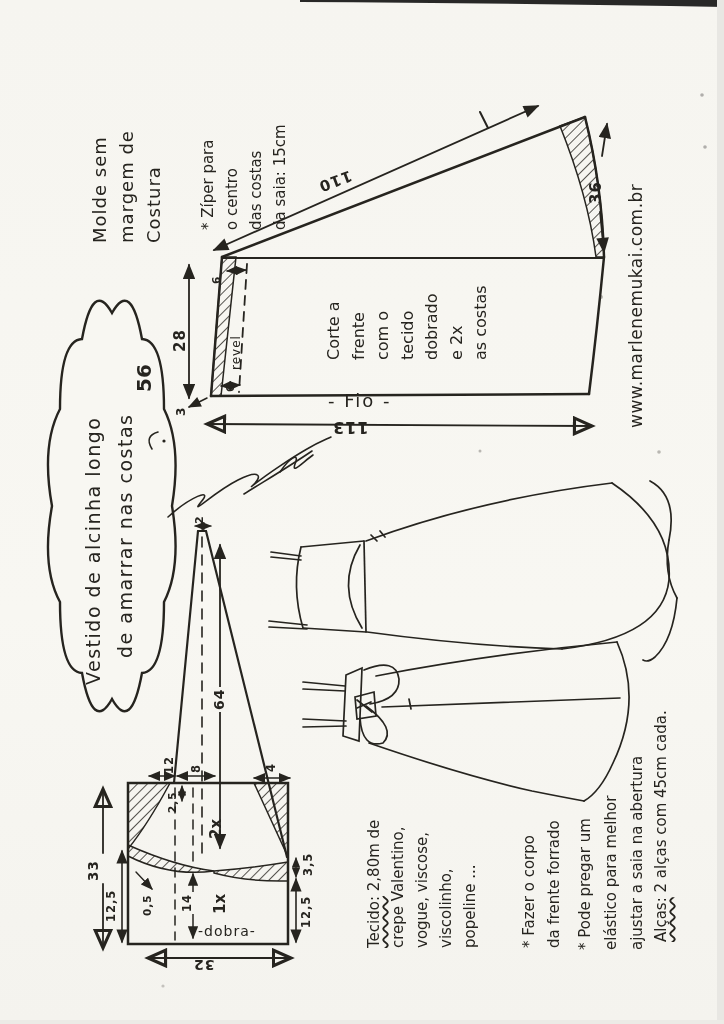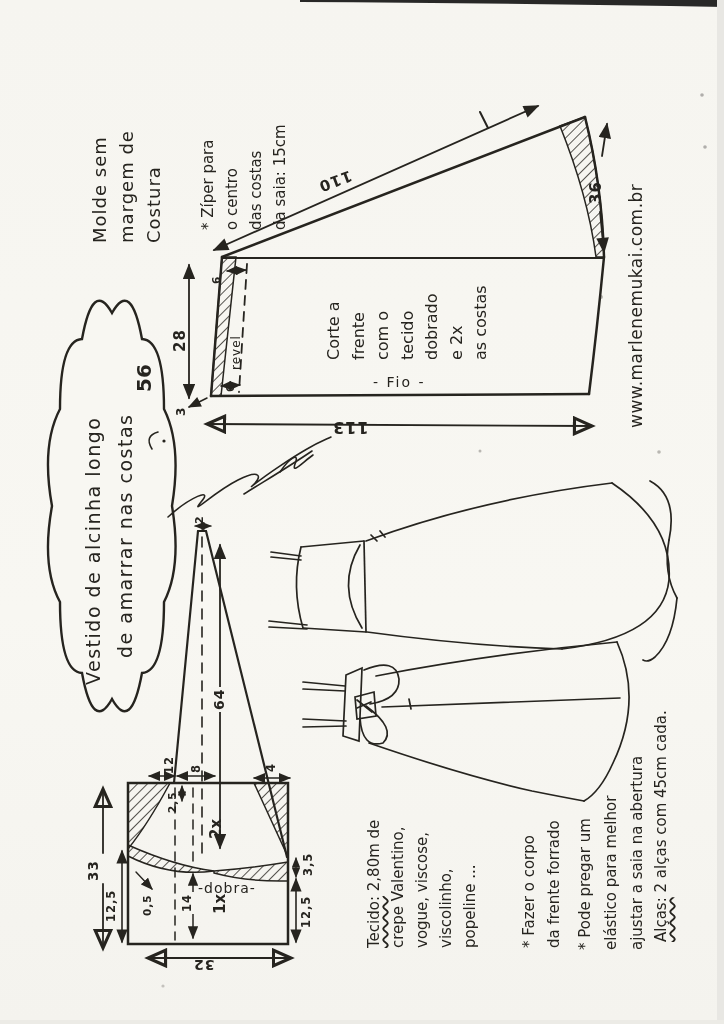--- a/index.html
+++ b/index.html
@@ -175,21 +175,21 @@
   <div class="r90 note" style="left:322px;top:360px;font-size:16px;line-height:24.5px;">
     <div>Corte a</div>
     <div>frente</div>
     <div>com o</div>
     <div>tecido</div>
     <div>dobrado</div>
     <div>e 2x</div>
     <div>as costas</div>
   </div>
 
-  <div class="up" style="left:328px;top:374px;font-size:14px;letter-spacing:2px;margin-left:45px;">- Fio -</div>
+  <div class="up" style="left:328px;top:390px;font-size:18px;letter-spacing:2px;">- Fio -</div>
   <div class="r90" style="left:229px;top:370px;font-size:12px;letter-spacing:1px;">revel</div>
   <div class="up dim" style="left:318px;top:172px;transform:rotate(159deg);font-size:15px;">110</div>
   <div class="r180 dim" style="left:332px;top:418px;font-size:16px;">113</div>
   <div class="r90 dim" style="left:171px;top:352px;font-size:15px;">28</div>
   <div class="r90 dim" style="left:587px;top:204px;font-size:15px;">36</div>
   <div class="r90 dim" style="left:210px;top:284px;font-size:10.5px;">6</div>
   <div class="r90 dim" style="left:224px;top:392px;font-size:10.5px;">6</div>
   <div class="r90 dim" style="left:174px;top:416px;font-size:12px;">3</div>
 
   <div class="r90 dim" style="left:193px;top:524px;font-size:11px;">2</div>
@@ -201,21 +201,21 @@
   <div class="r90 dim" style="left:166px;top:813px;font-size:10.5px;">2,5</div>
   <div class="r90 dim" style="left:141px;top:916px;font-size:10.5px;">0,5</div>
   <div class="r90 dim bgpaper" style="left:180px;top:914px;font-size:11.5px;">14</div>
   <div class="r90 dim" style="left:85px;top:881px;font-size:13.5px;">33</div>
   <div class="r90 dim" style="left:104px;top:922px;font-size:11.5px;">12,5</div>
   <div class="r90 dim" style="left:299px;top:928px;font-size:11.5px;">12,5</div>
   <div class="r90 dim" style="left:301px;top:876px;font-size:11.5px;">3,5</div>
   <div class="r180 dim" style="left:193px;top:957px;font-size:14px;">32</div>
   <div class="r90" style="left:207px;top:839px;font-size:15px;font-weight:bold;">2x</div>
   <div class="r90" style="left:211px;top:914px;font-size:15px;font-weight:bold;">1x</div>
-  <div class="up" style="left:198px;top:880px;font-size:14px;letter-spacing:1px;">-dobra-</div>
+  <div class="up" style="left:198px;top:923px;font-size:14px;letter-spacing:1px;">-dobra-</div>
 
   <div class="r90 note" style="left:362px;top:948px;font-size:15px;line-height:24px;">
     <div><span class="wavy">Tecido:</span><span> 2,80m de</span></div>
     <div>crepe Valentino,</div>
     <div>vogue, viscose,</div>
     <div>viscolinho,</div>
     <div>popeline ...</div>
   </div>
 
   <div class="r90 note" style="left:517px;top:948px;font-size:15px;line-height:25px;">

